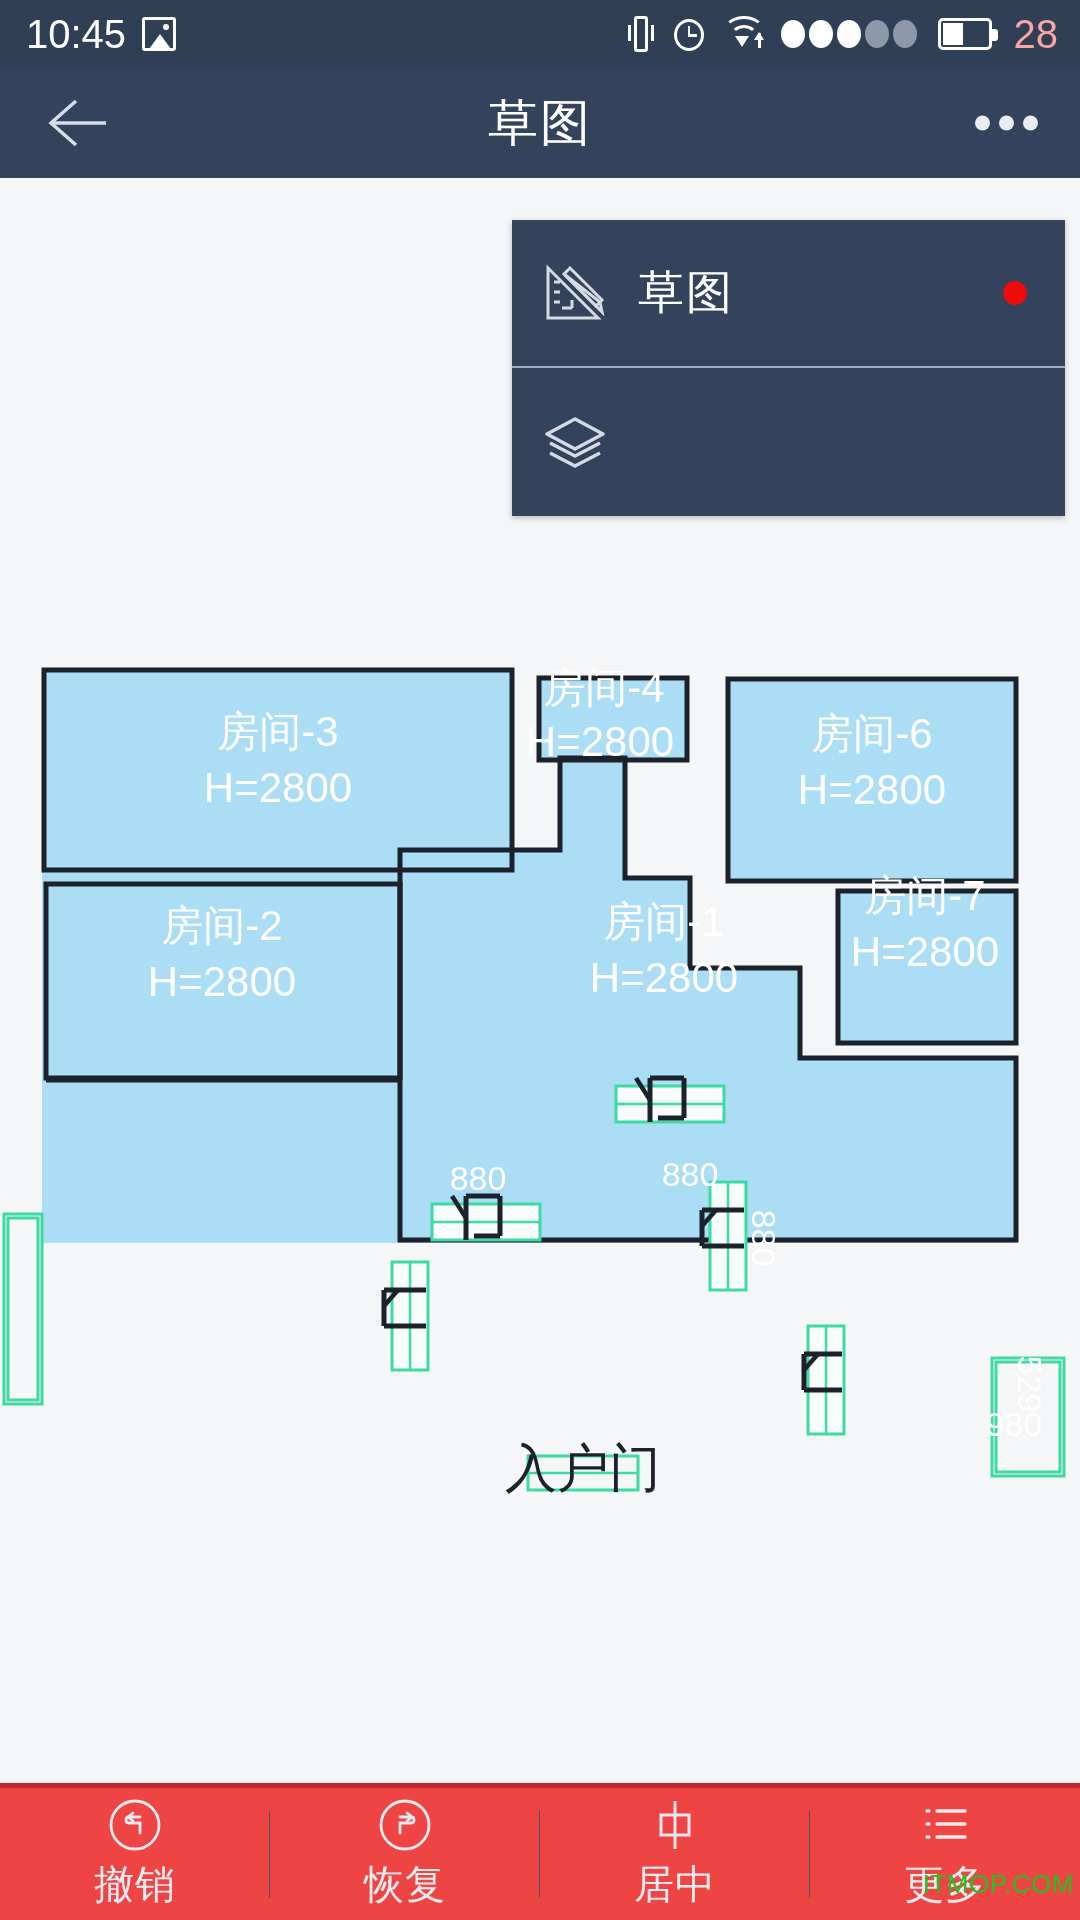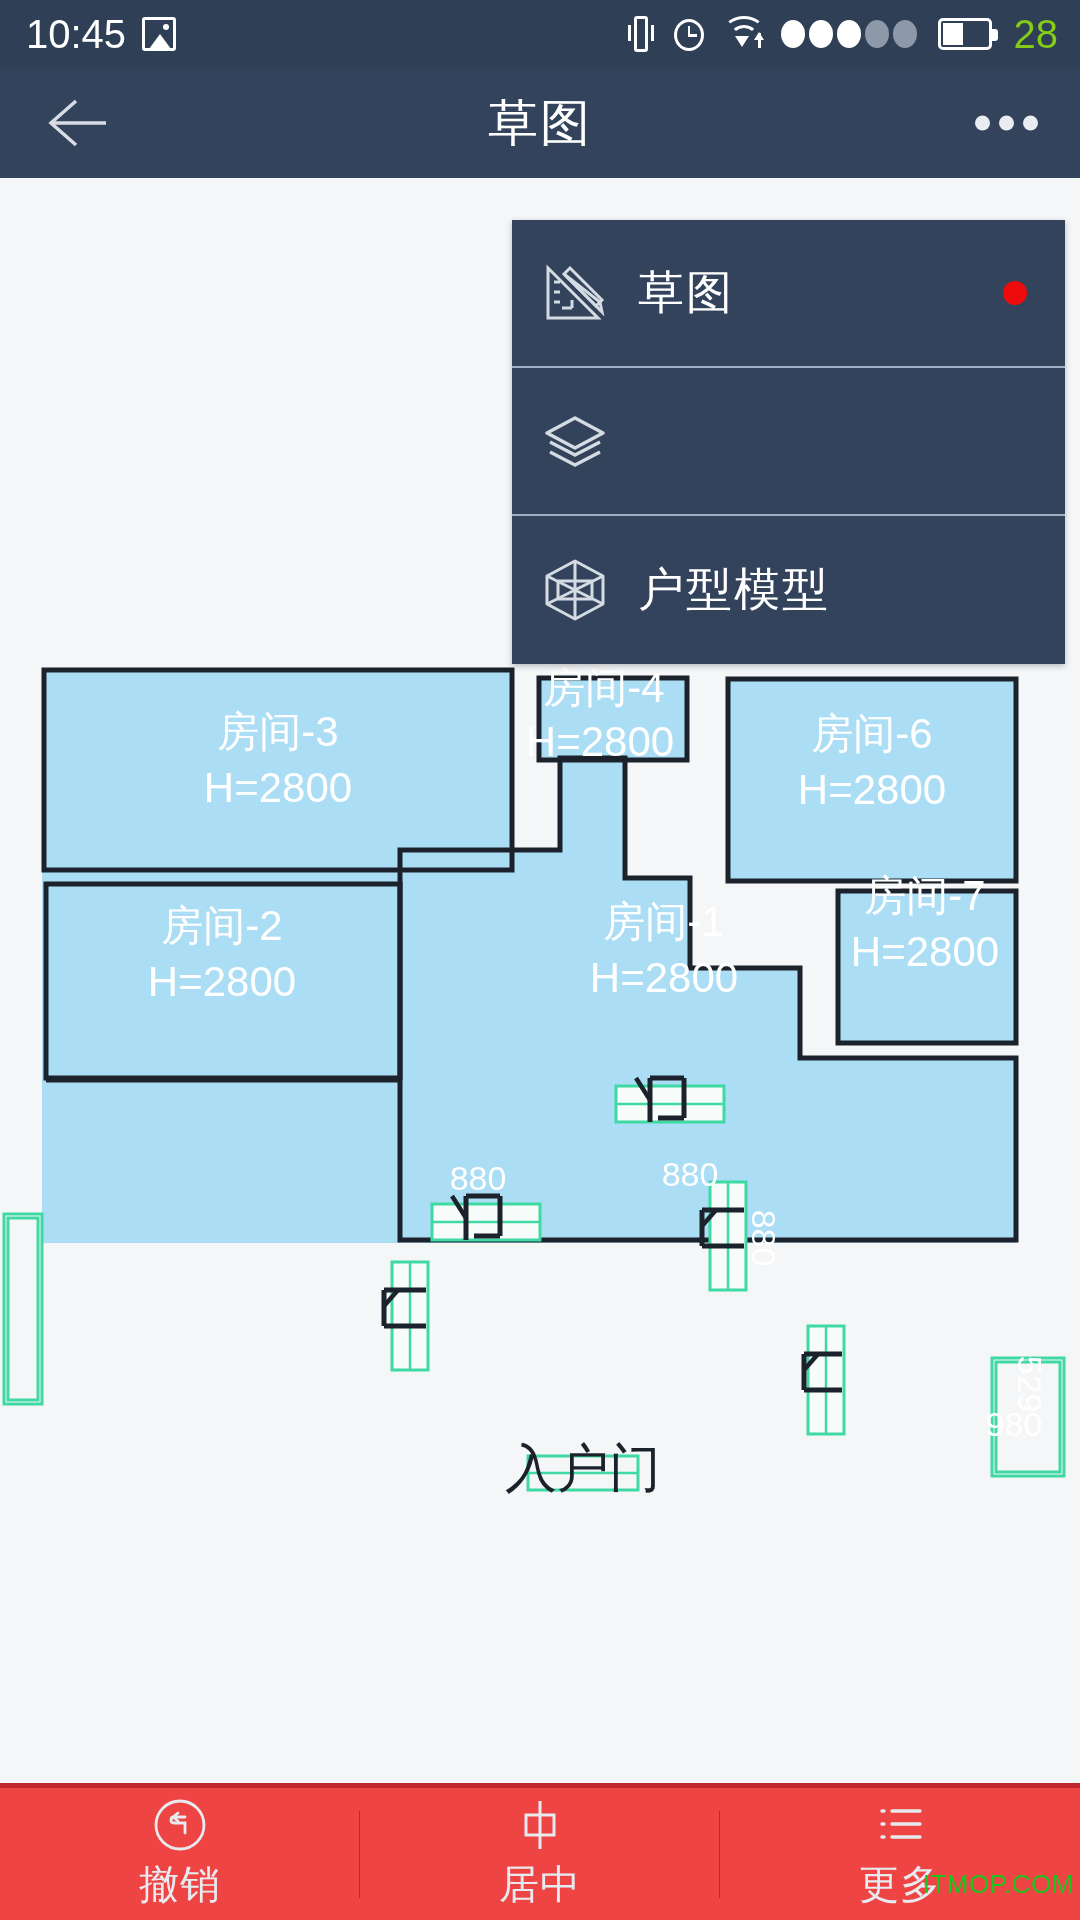--- a/index.html
+++ b/index.html
@@ -32,21 +32,21 @@
   .ic-wifi .a2{top:9px;width:22px;height:18px;}
   .ic-wifi .dot{position:absolute;left:11px;top:20px;width:0;height:0;border-left:7px solid transparent;border-right:7px solid transparent;border-top:11px solid #fff;}
   .ic-wifi .up{position:absolute;right:3px;top:17px;width:3px;height:15px;background:#fff;}
   .ic-wifi .up::before{content:"";position:absolute;left:-4px;top:-1px;width:0;height:0;border-left:5.5px solid transparent;border-right:5.5px solid transparent;border-bottom:8px solid #fff;}
   .sig{display:flex;align-items:center;}
   .sig i{display:block;width:24px;height:28px;border-radius:50%;background:#fff;margin-right:4px;}
   .sig i.dim{background:#8d98a8;}
   .batt{position:relative;width:54px;height:32px;border:3.5px solid #fff;border-radius:5px;box-sizing:border-box;}
   .batt::after{content:"";position:absolute;right:-9px;top:8px;width:6px;height:12px;background:#fff;border-radius:0 3px 3px 0;}
   .batt .fill{position:absolute;left:2px;top:2px;bottom:2px;width:42%;background:#fff;}
-  .sb-batt-num{color:#84cc16;font-size:40px;margin-left:22px;}
+  .sb-batt-num{color:#fca5a5;font-size:40px;margin-left:22px;}
 
   
   .titlebar{position:absolute;left:0;top:68px;width:1080px;height:110px;background:#32435b;}
   .back-arrow{position:absolute;left:46px;top:50%;transform:translateY(-50%);width:62px;height:52px;cursor:pointer;}
   .back-arrow svg{display:block;}
   .title-text{position:absolute;left:0;right:0;top:50%;transform:translateY(-50%);text-align:center;
     color:#ffffff;font-size:50px;letter-spacing:2px;}
   .dots-btn{position:absolute;right:42px;top:50%;transform:translateY(-50%);display:flex;gap:9px;cursor:pointer;}
   .dots-btn i{display:block;width:15px;height:15px;border-radius:50%;background:#e9ecf1;}
 
@@ -296,49 +296,50 @@
         <span class="menu-ic">
           <svg width="70" height="70" viewBox="0 0 70 70" fill="none" stroke="#e3e8ef" stroke-width="3.4" stroke-linejoin="round">
             <path d="M35 12 L63 27 L35 42 L7 27 Z"></path>
             <path d="M10 36 L35 49 L60 36"></path>
             <path d="M10 46 L35 59 L60 46"></path>
           </svg>
         </span>
       </div>
 
 
-      <div class="menu-item">
-        <span class="menu-ic">
-          <svg width="70" height="70" viewBox="0 0 70 70" fill="none" stroke="#e3e8ef" stroke-width="3" stroke-linejoin="round">
-            <path d="M35 6 L63 21 L63 49 L35 64 L7 49 L7 21 Z"></path>
-            <path d="M7 21 L63 49 M63 21 L7 49 M35 6 L35 64"></path>
-            <path d="M18 26 L52 26 L52 44 L18 44 Z"></path>
-          </svg>
-        </span>
-        <span class="menu-label">户型模型</span>
-      </div>
 
     </div>
   </div>
 
   <div class="redline"></div>
   <div class="toolbar">
 
     <div class="tb-item">
       <span class="tb-ic">
         <svg width="56" height="56" viewBox="0 0 56 56" fill="none" stroke="#e7eaef" stroke-width="2.8">
           <circle cx="28" cy="28" r="24"></circle>
           <path d="M33 20 L22 20 C18 20 18 26 22 26 L33 26 L33 36" stroke-linecap="round"></path>
           <path d="M26 16 L21 20 L26 24" stroke-linecap="round" stroke-linejoin="round"></path>
         </svg>
       </span>
       <span class="tb-label">撤销</span>
       <span class="divider"></span>
     </div>
 
+    <div class="tb-item">
+      <span class="tb-ic">
+        <svg width="56" height="56" viewBox="0 0 56 56" fill="none" stroke="#e7eaef" stroke-width="2.8">
+          <circle cx="28" cy="28" r="24"></circle>
+          <path d="M23 20 L34 20 C38 20 38 26 34 26 L23 26 L23 36" stroke-linecap="round"></path>
+          <path d="M30 16 L35 20 L30 24" stroke-linecap="round" stroke-linejoin="round"></path>
+        </svg>
+      </span>
+      <span class="tb-label">恢复</span>
+      <span class="divider"></span>
+    </div>
 
     <div class="tb-item">
       <span class="tb-ic">
         <svg width="56" height="56" viewBox="0 0 56 56" fill="none" stroke="#e7eaef" stroke-width="3">
           <rect x="14" y="18" width="28" height="20"></rect>
           <path d="M28 4 L28 52"></path>
         </svg>
       </span>
       <span class="tb-label">居中</span>
       <span class="divider"></span>

